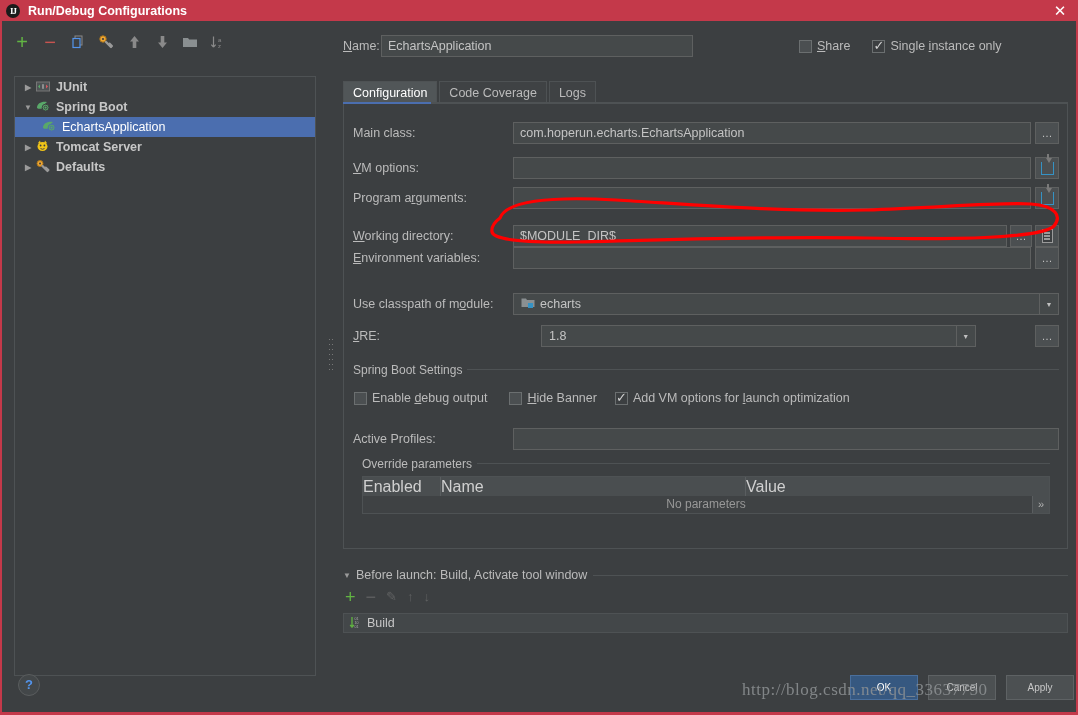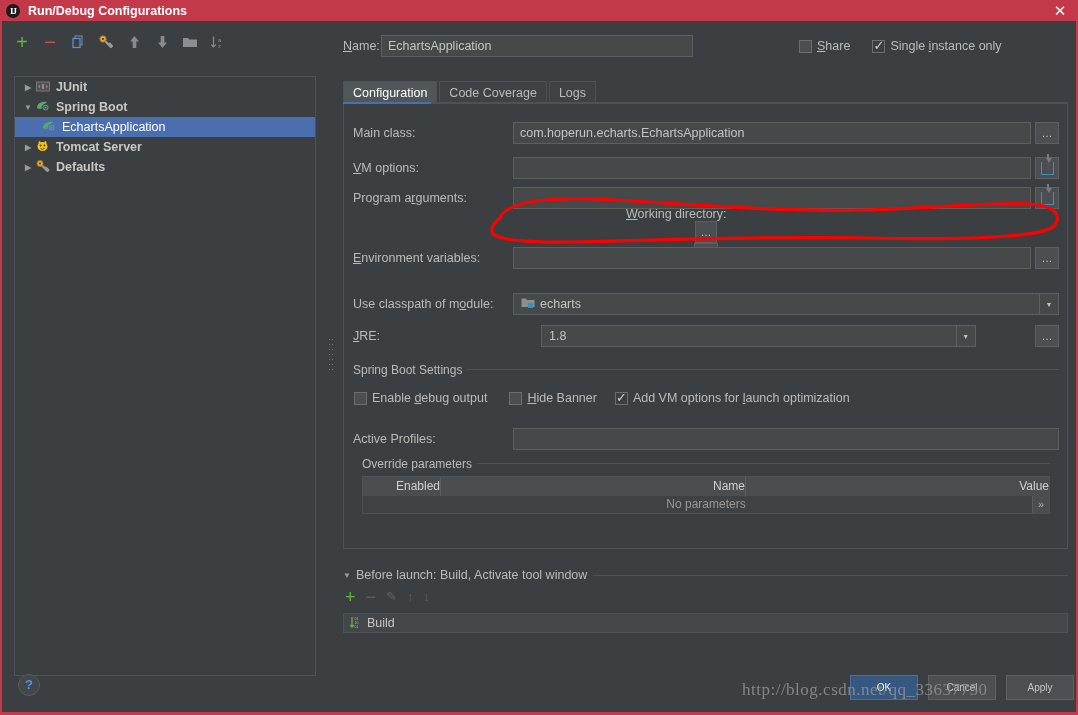--- a/index.html
+++ b/index.html
@@ -187,23 +187,22 @@
     padding-right: 5px; z-index: 2;
   }
   .group-line {
     position: absolute; height: 1px; background: #4e5254;
   }
 
   
   .tbl { position: absolute; border: 1px solid #4e5254; }
   .tbl-head { display: flex; height: 19px; background: #4a4e50; }
   .tbl-head > div {
-    line-height: 19px; text-align: right; font-size: 12px; color: #d0d0d0;
+    line-height: 19px; text-align: left; font-size: 16px; color: #d0d0d0;
     border-right: 1px solid #5a5e60;
-    padding-left: 20px;
   }
   .tbl-body {
     height: 17px; line-height: 17px; text-align: center; font-size: 12px;
     color: #989898; background: #3f4244; position: relative;
   }
   .tbl-more {
     position: absolute; right: 0; top: 0; width: 17px; height: 17px;
     line-height: 17px; text-align: center; font-size: 11px; color: #b0b0b0;
     background: #4a4e50; border-left: 1px solid #5a5e60; cursor: pointer;
   }
@@ -436,22 +435,23 @@
 
       <div class="frow" style="left:9px; top:83px; width:706px;">
         <span class="flabel">Program a<span class="u">r</span>guments:</span>
         <input class="txtfield" style="width: 520px;" value="">
         <span style="width:4px;"></span>
         <span class="sq-btn">
             <span class="expand-ic"></span>
           </span>
       </div>
 
-      <div class="frow" style="left:9px; top:103px; width:706px;flex-direction:column;">
+      <div class="frow" style="left:9px; top:121px; width:706px;">
         <span class="flabel"><span class="u">W</span>orking directory:</span>
+        <input class="txtfield" style="width: 495px;" value="$MODULE_DIR$">
         <span style="width:3px;"></span>
         <span class="sq-btn" style="width:22px;">…</span>
         <span style="width:3px;"></span>
         <span class="sq-btn">
           <span class="list-ic">
               <i></i>
               <i></i>
               <i></i>
             </span>
         </span>

